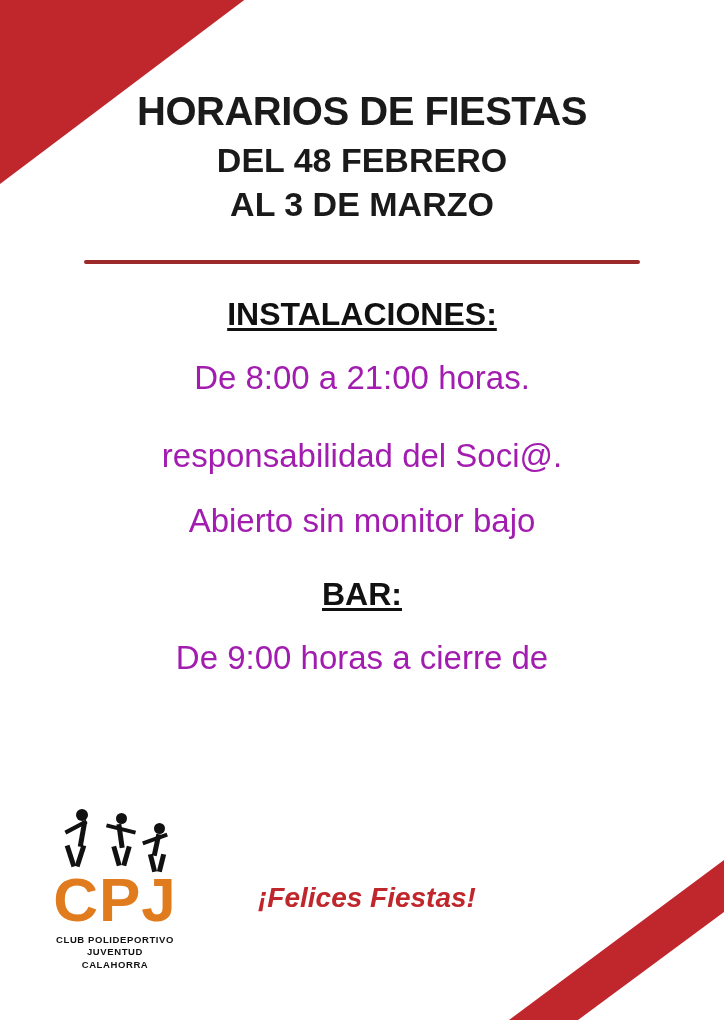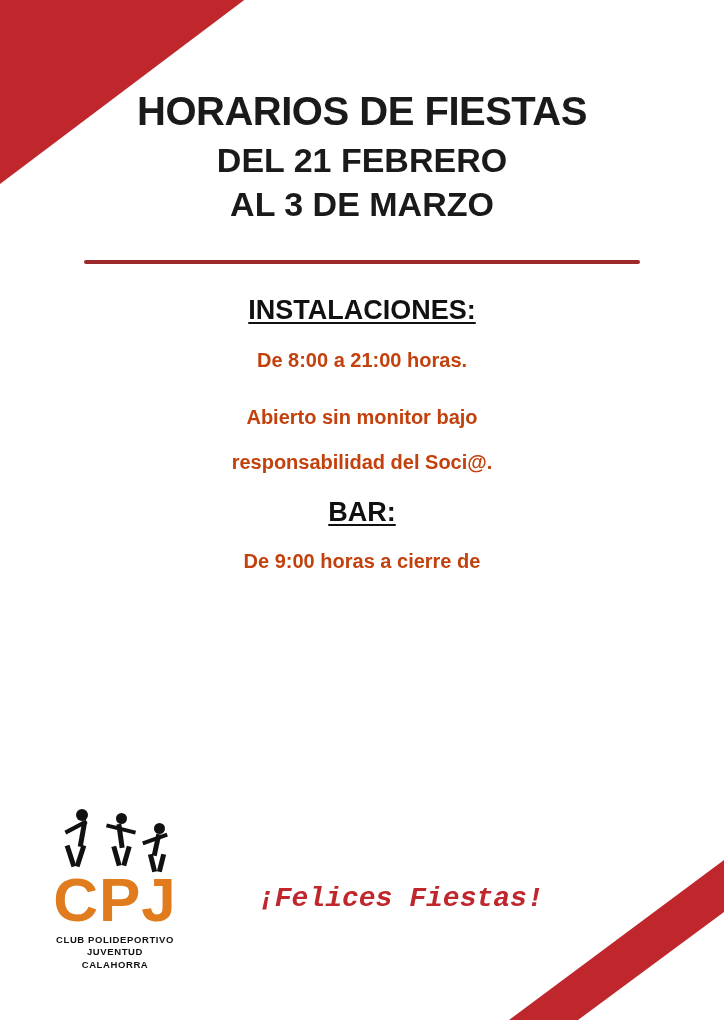--- a/index.html
+++ b/index.html
@@ -88,38 +88,38 @@
     height: 4px;
     margin: 34px auto 0 auto;
     background: #9c2a2a;
     border-radius: 2px;
   }
 
   .section {
     margin-top: 26px;
   }
   .section.tight {
-    margin-top: 14px;
+    margin-top: 24px;
   }
   .section-head {
-    font-size: 27px;
+    font-size: 32px;
     font-weight: bold;
     color: #111111;
     text-decoration: underline;
     text-underline-offset: 3px;
     margin: 0;
     line-height: 1.5;
   }
   .section-body {
-    font-size: 20px;
-    color: #c2410c;
+    font-size: 33px;
+    color: #a21caf;
     margin: 14px auto 0 auto;
     line-height: 1.55;
     max-width: 560px;
-    font-weight: 700;
+    font-weight: 400;
   }
   .section-body.two-line {
     max-width: 470px;
   }
 
   
   .logo {
     position: absolute;
     left: 40px;
     bottom: 48px;
@@ -161,49 +161,48 @@
   .felices {
     position: absolute;
     left: 258px;
     bottom: 106px;
     font-size: 28px;
     font-weight: bold;
     font-style: italic;
     color: #c0272d;
     z-index: 6;
     white-space: nowrap;
-    font-family: Liberation Mono, monospace;
   }
 </style>
 </head>
 <body>
 
 <div class="poster">
 
   <div class="corner-tl"></div>
   <div class="corner-tl-inner"></div>
   <div class="corner-br"></div>
   <div class="corner-br-2"></div>
 
   <div class="content">
 
     <h1 class="title-main">HORARIOS DE FIESTAS</h1>
-    <h2 class="title-sub">DEL 21 FEBRERO</h2>
+    <h2 class="title-sub">DEL 48 FEBRERO</h2>
     <h2 class="title-sub">AL 3 DE MARZO</h2>
 
     <div class="divider"></div>
 
     <div class="section">
       <p class="section-head">INSTALACIONES:</p>
       <p class="section-body">De 8:00 a 21:00 horas.</p>
     </div>
 
     <div class="section">
+      <p class="section-body two-line">responsabilidad del Soci@.</p>
       <p class="section-body two-line">Abierto sin monitor bajo</p>
-      <p class="section-body two-line">responsabilidad del Soci@.</p>
     </div>
 
     <div class="section tight">
       <p class="section-head">BAR:</p>
       <p class="section-body two-line">De 9:00 horas a cierre de</p>
     </div>
 
   </div>
 
   <div class="logo">

